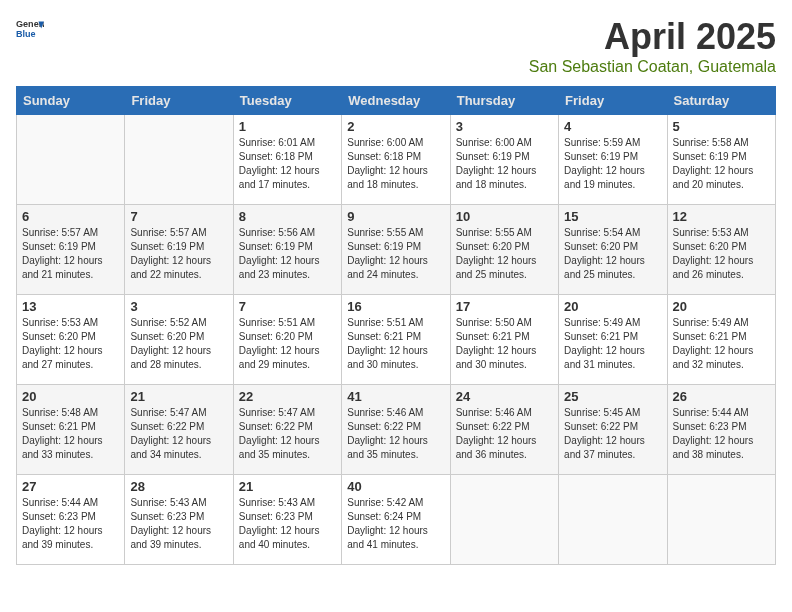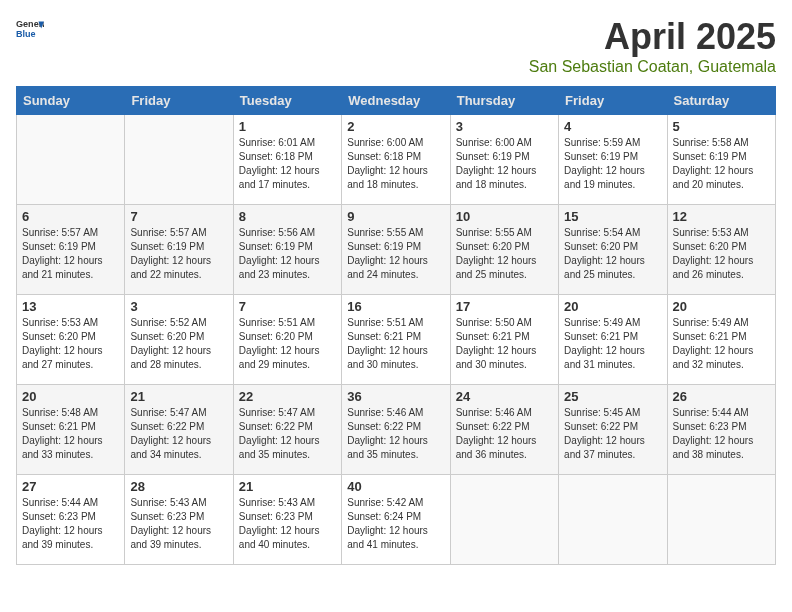--- a/index.html
+++ b/index.html
@@ -203,21 +203,21 @@
         </td>
         <td>
           <span class="day-number">21</span>
           <div class="day-info">Sunrise: 5:47 AM<br>Sunset: 6:22 PM<br>Daylight: 12 hours and 34 minutes.</div>
         </td>
         <td>
           <span class="day-number">22</span>
           <div class="day-info">Sunrise: 5:47 AM<br>Sunset: 6:22 PM<br>Daylight: 12 hours and 35 minutes.</div>
         </td>
         <td>
-          <span class="day-number">36</span>
+          <span class="day-number">41</span>
           <div class="day-info">Sunrise: 5:46 AM<br>Sunset: 6:22 PM<br>Daylight: 12 hours and 35 minutes.</div>
         </td>
         <td>
           <span class="day-number">24</span>
           <div class="day-info">Sunrise: 5:46 AM<br>Sunset: 6:22 PM<br>Daylight: 12 hours and 36 minutes.</div>
         </td>
         <td>
           <span class="day-number">25</span>
           <div class="day-info">Sunrise: 5:45 AM<br>Sunset: 6:22 PM<br>Daylight: 12 hours and 37 minutes.</div>
         </td>

